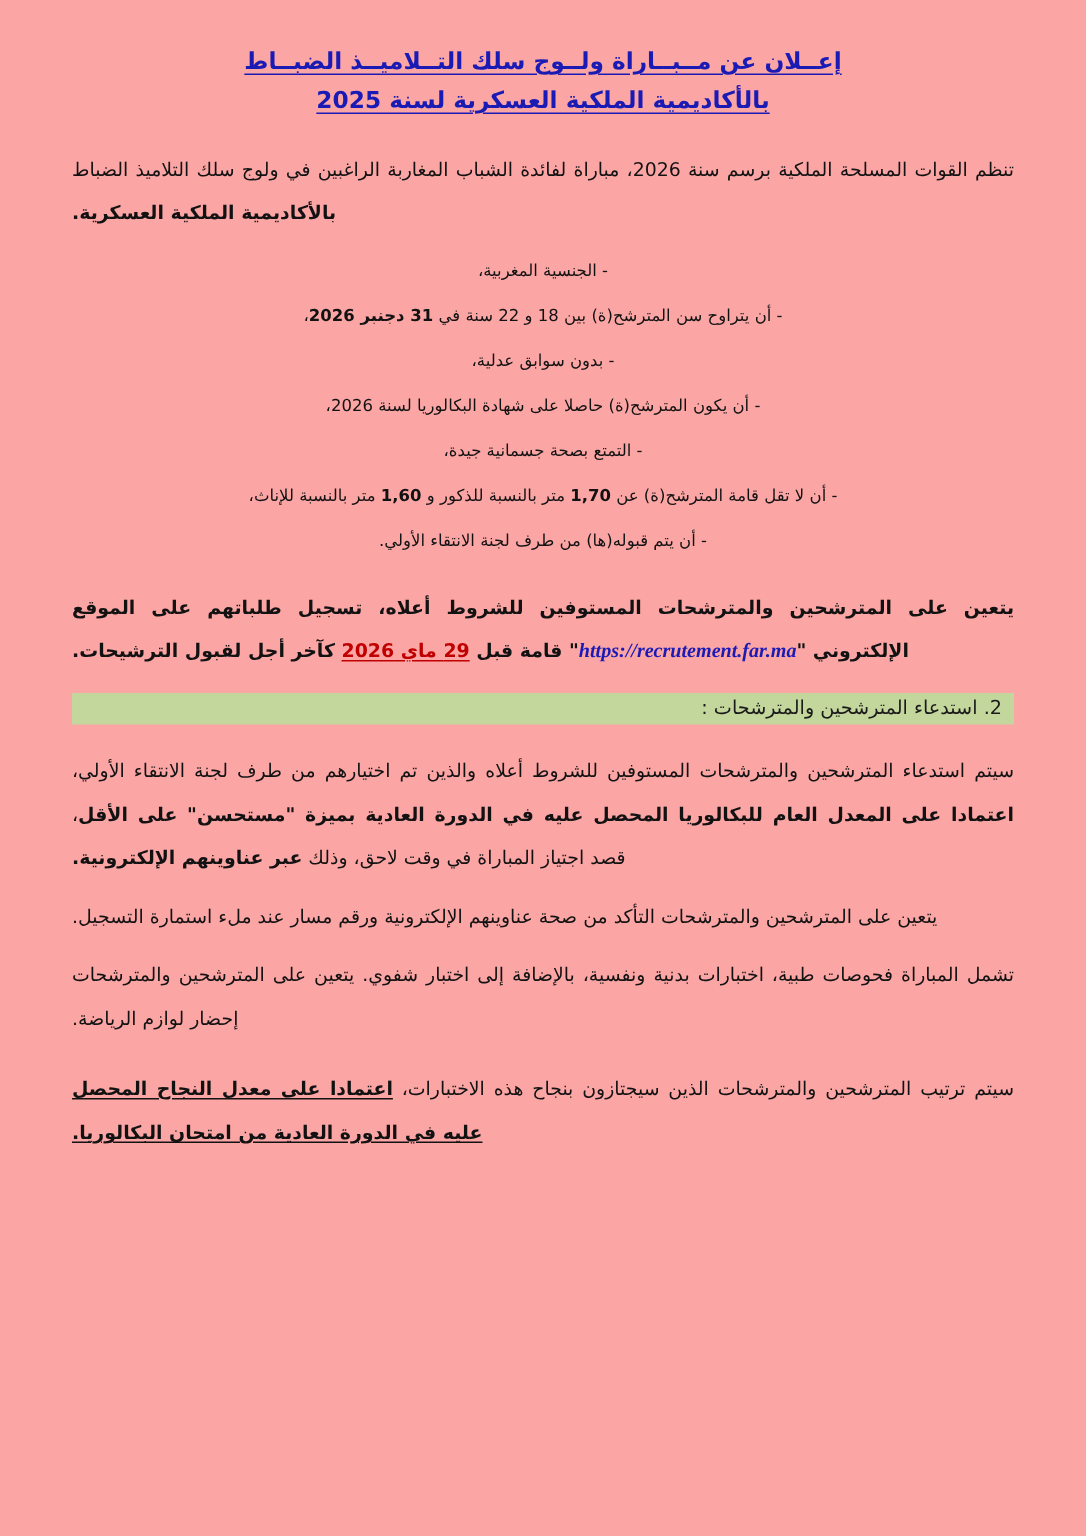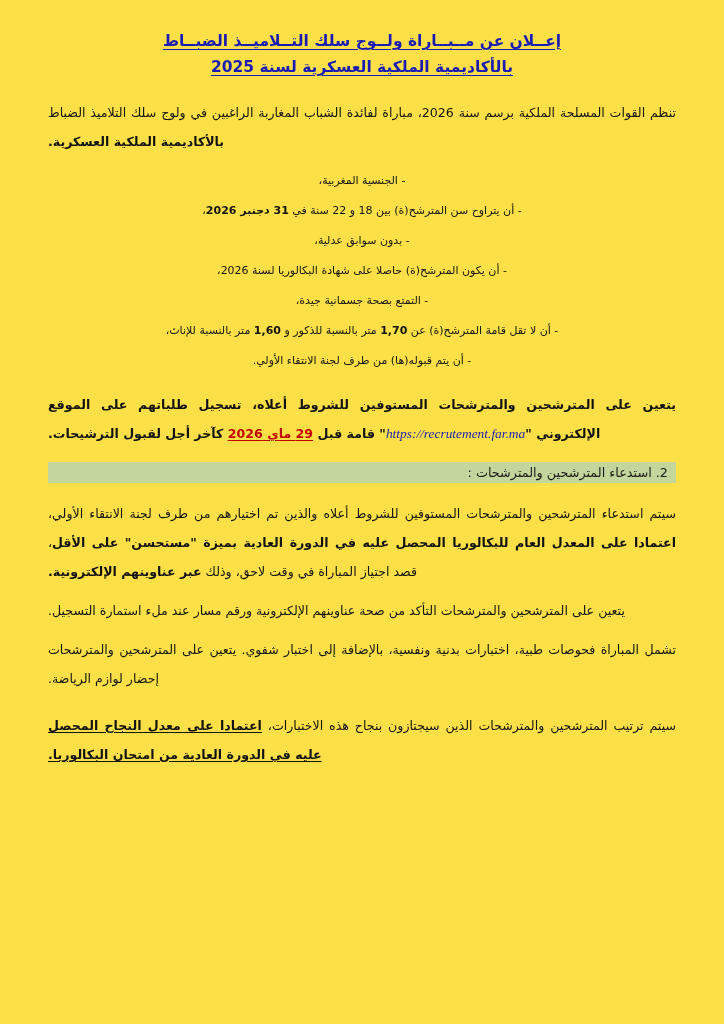--- a/index.html
+++ b/index.html
@@ -15,21 +15,21 @@
     font-family: "DejaVu Sans", "Liberation Sans", sans-serif;
     color: #000000;
     direction: rtl;
   }
   .page {
     position: relative;
     width: 724px;
     height: 1024px;
     box-sizing: border-box;
     padding: 0 48px 0 48px;
-    background: #fde047;
+    background: #fca5a5;
   }
 
   
   .title-block {
     text-align: center;
     padding-top: 28px;
   }
   .title-line {
     display: inline-block;
     color: #1a1ab5;
@@ -60,21 +60,21 @@
   .b { font-weight: bold; }
   .u { text-decoration: underline; text-underline-offset: 2px; }
   .red {
     color: #c00000;
     font-weight: bold;
     text-decoration: underline;
     text-underline-offset: 2px;
   }
   .url {
     color: #1a1ab5;
-    font-weight: normal;
+    font-weight: bold;
     font-style: italic;
     direction: ltr;
     unicode-bidi: embed;
     font-family: "Liberation Serif", "DejaVu Serif", serif;
     font-size: 13.4px;
   }
 
   
   .section-band {
     background: #c3d69b;

